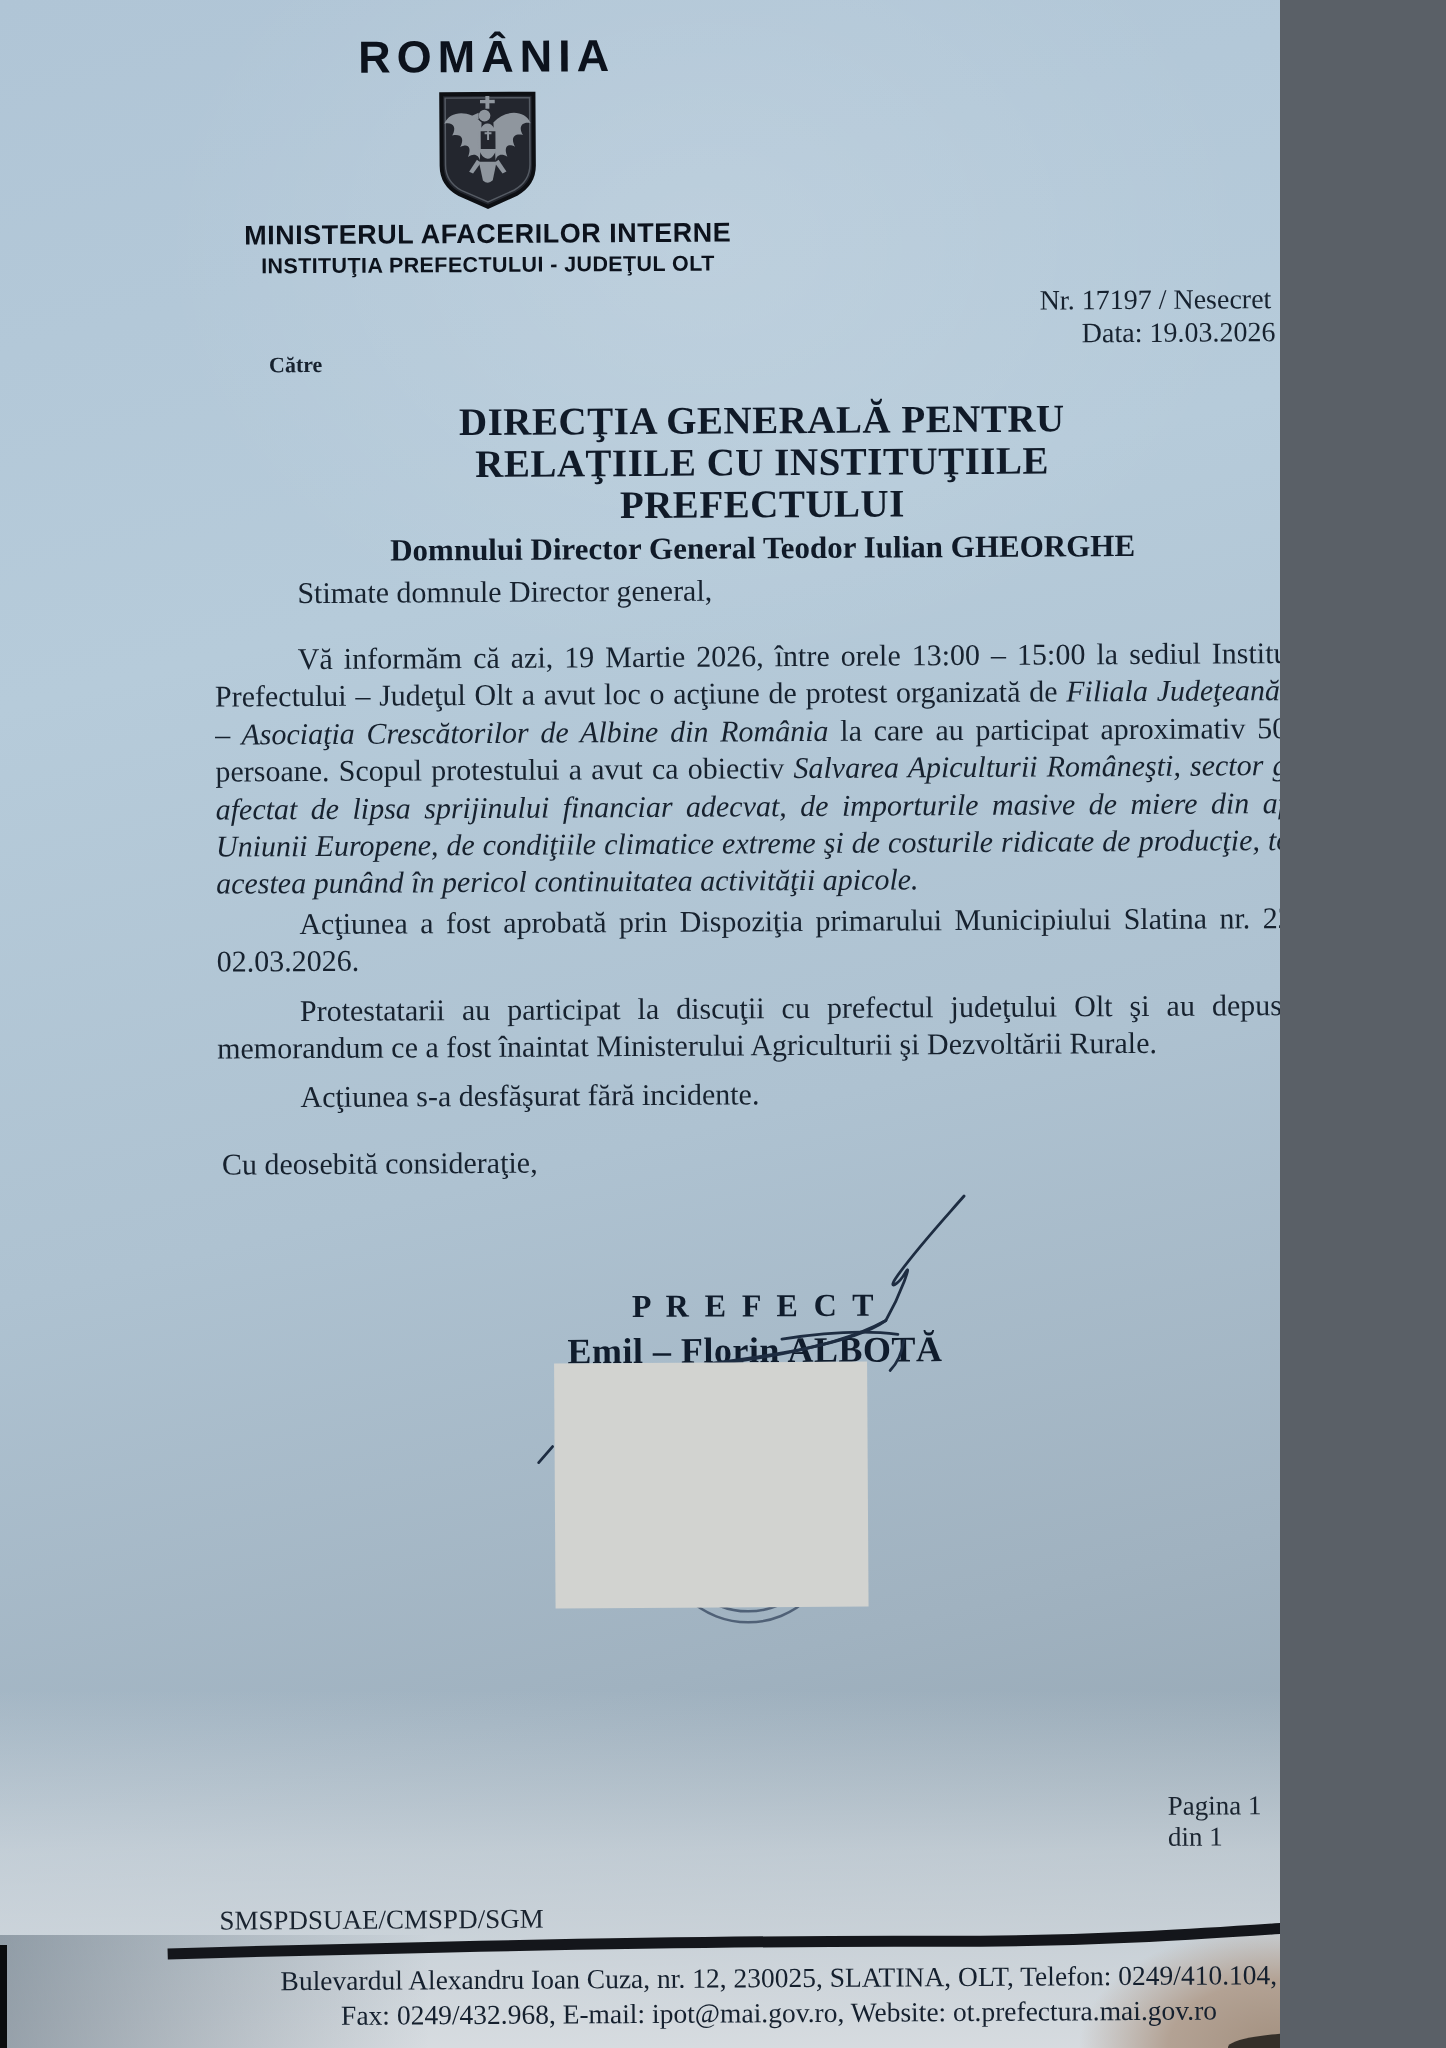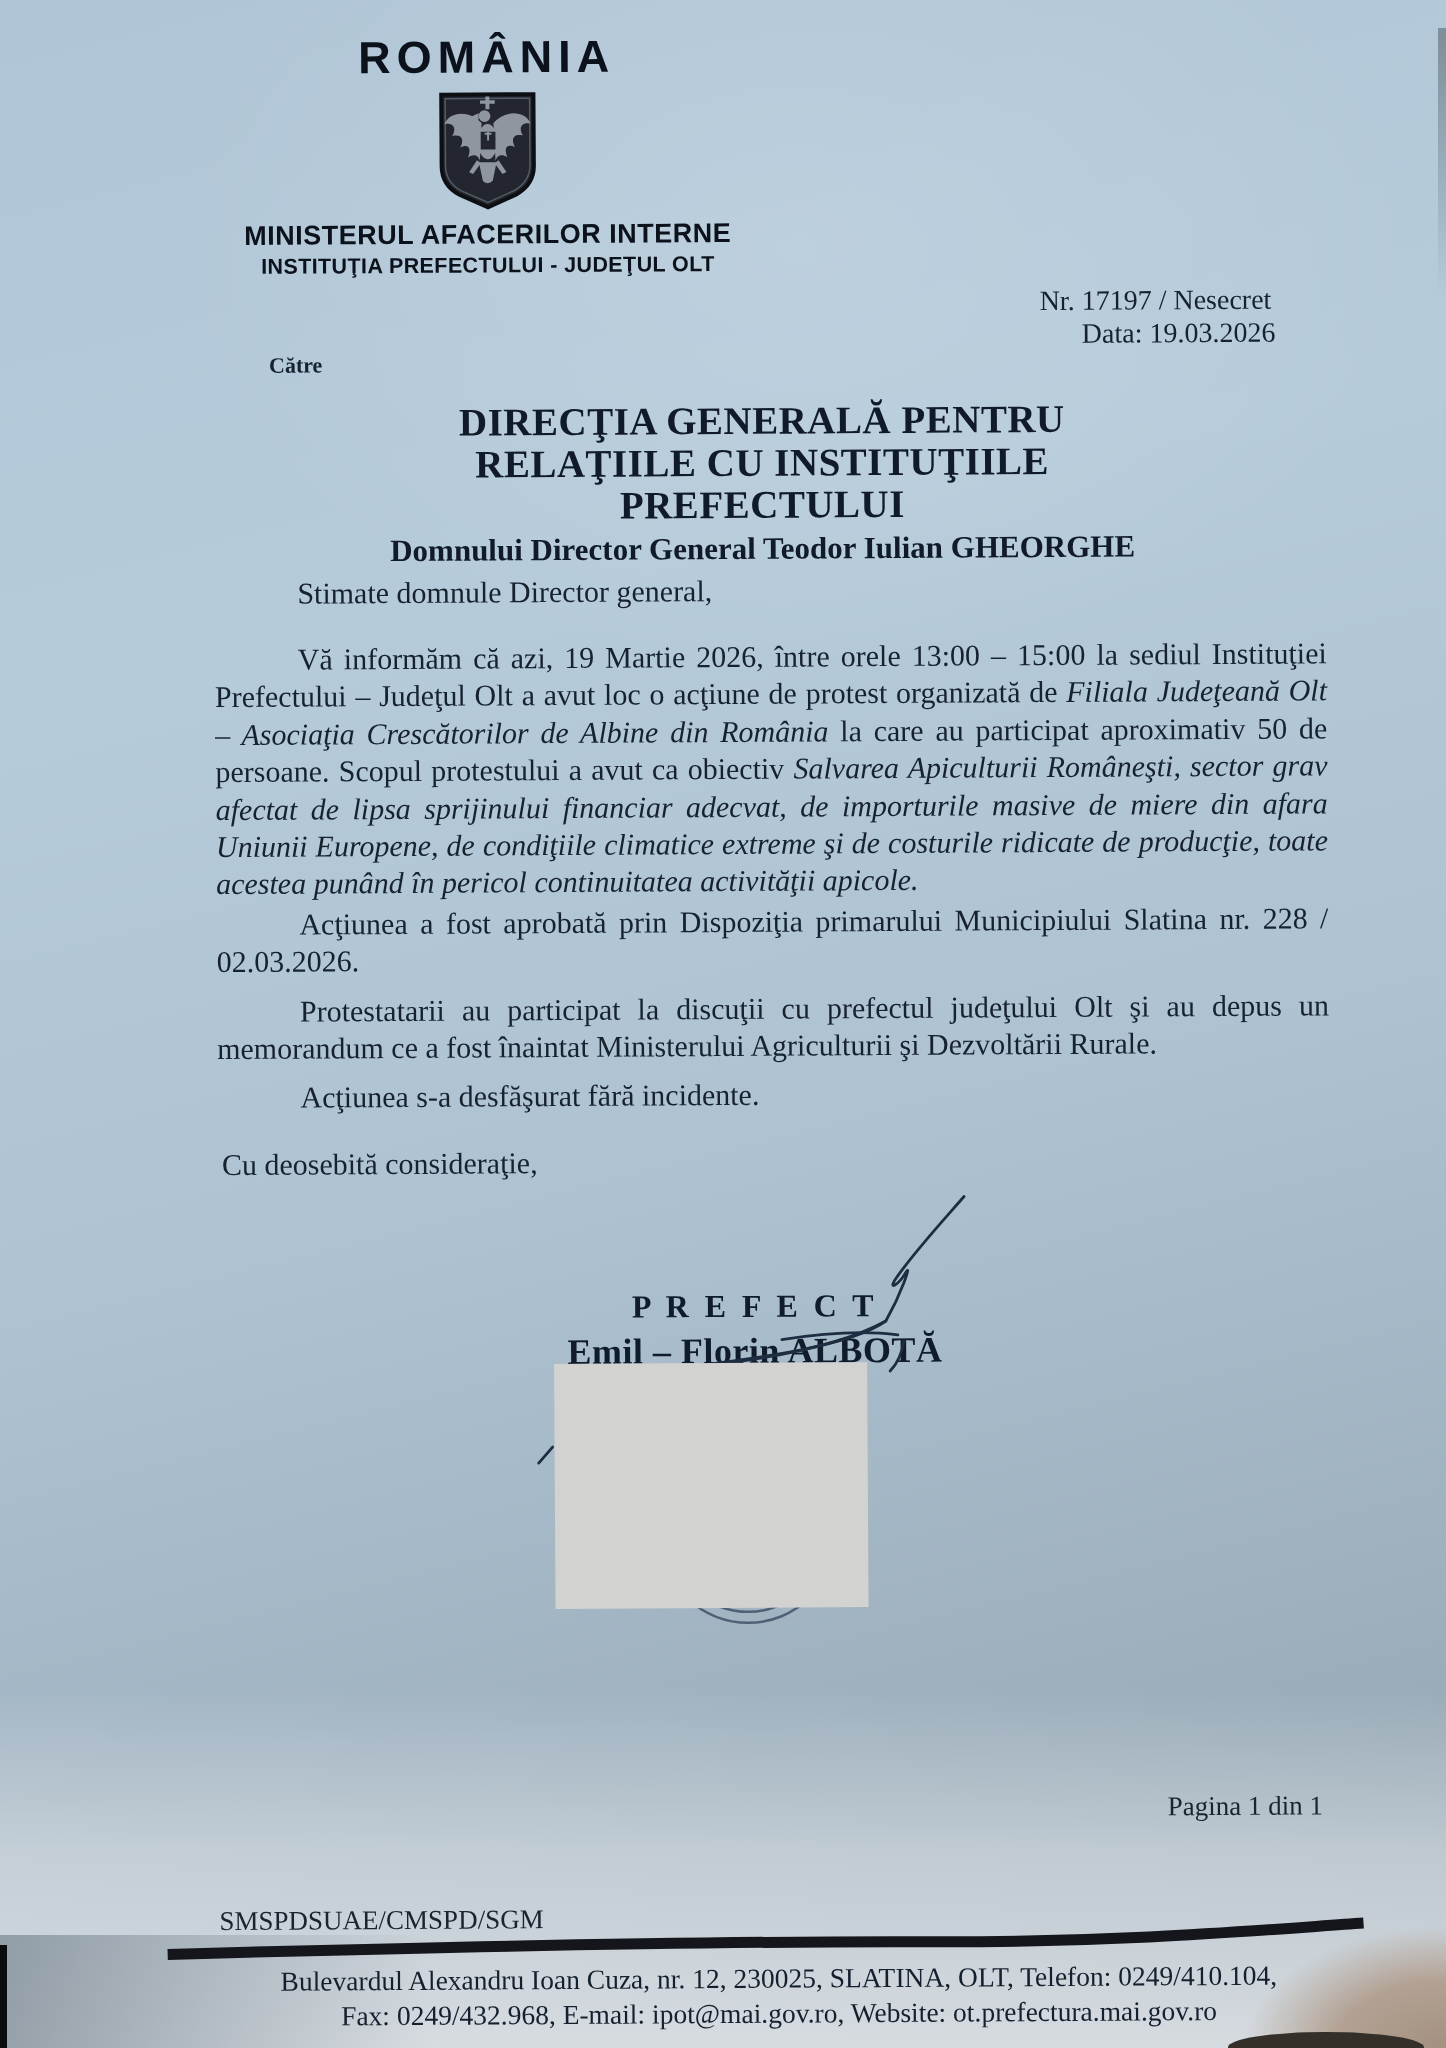--- a/index.html
+++ b/index.html
@@ -1,18 +1,18 @@
 <!DOCTYPE html>
 <html><head>
 <meta charset="utf-8">
 <style>
   html,body{margin:0;padding:0;background:#5a6067;}
   .page{
     position:relative;
-    width:1446px;height:2048px;
+    width:1280px;height:2048px;
     overflow:hidden;
     font-family:"Liberation Serif","DejaVu Serif",serif;
     color:#17222f;
     background:
       radial-gradient(62% 30% at 55% 12%, rgba(255,255,255,0.13), rgba(255,255,255,0) 70%),
       linear-gradient(166deg,#b0c5d6 0%,#b6cbda 30%,#aec2d1 55%,#a0b2c0 78%,#8e9fab 100%);
   }
   .content{position:absolute;inset:0;transform:rotate(-0.35deg);}
   .abs{position:absolute;}
   

